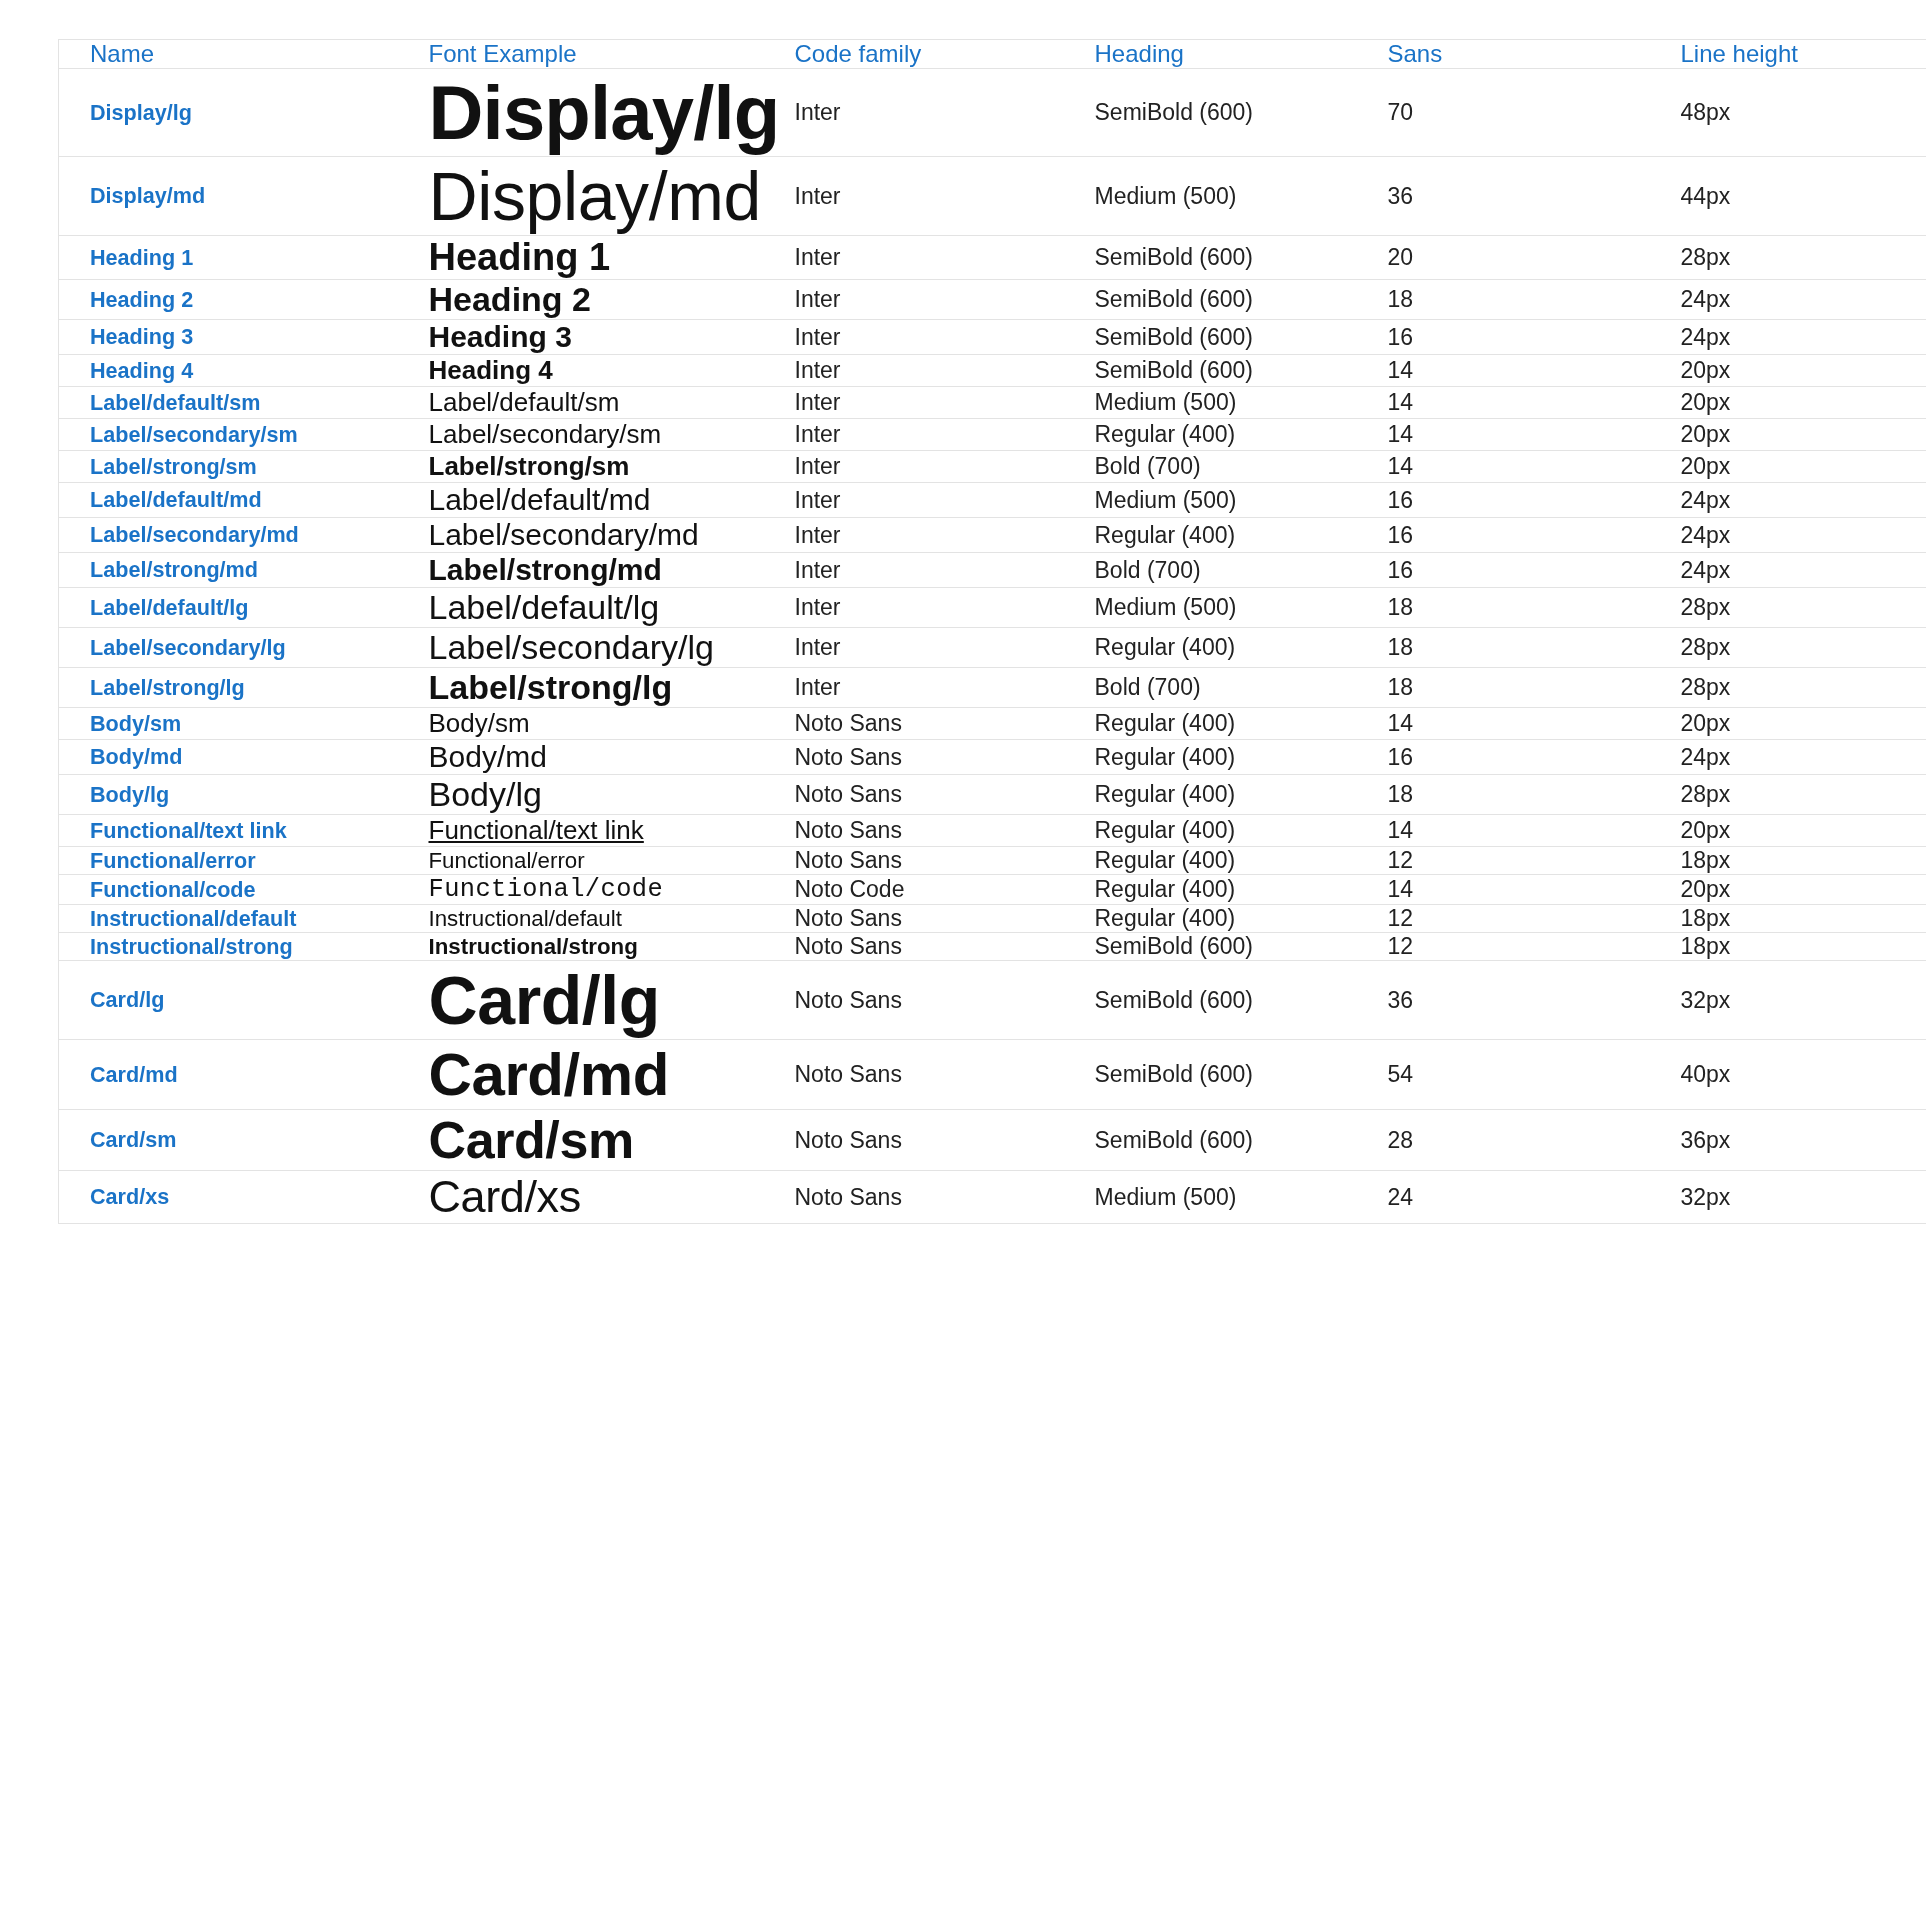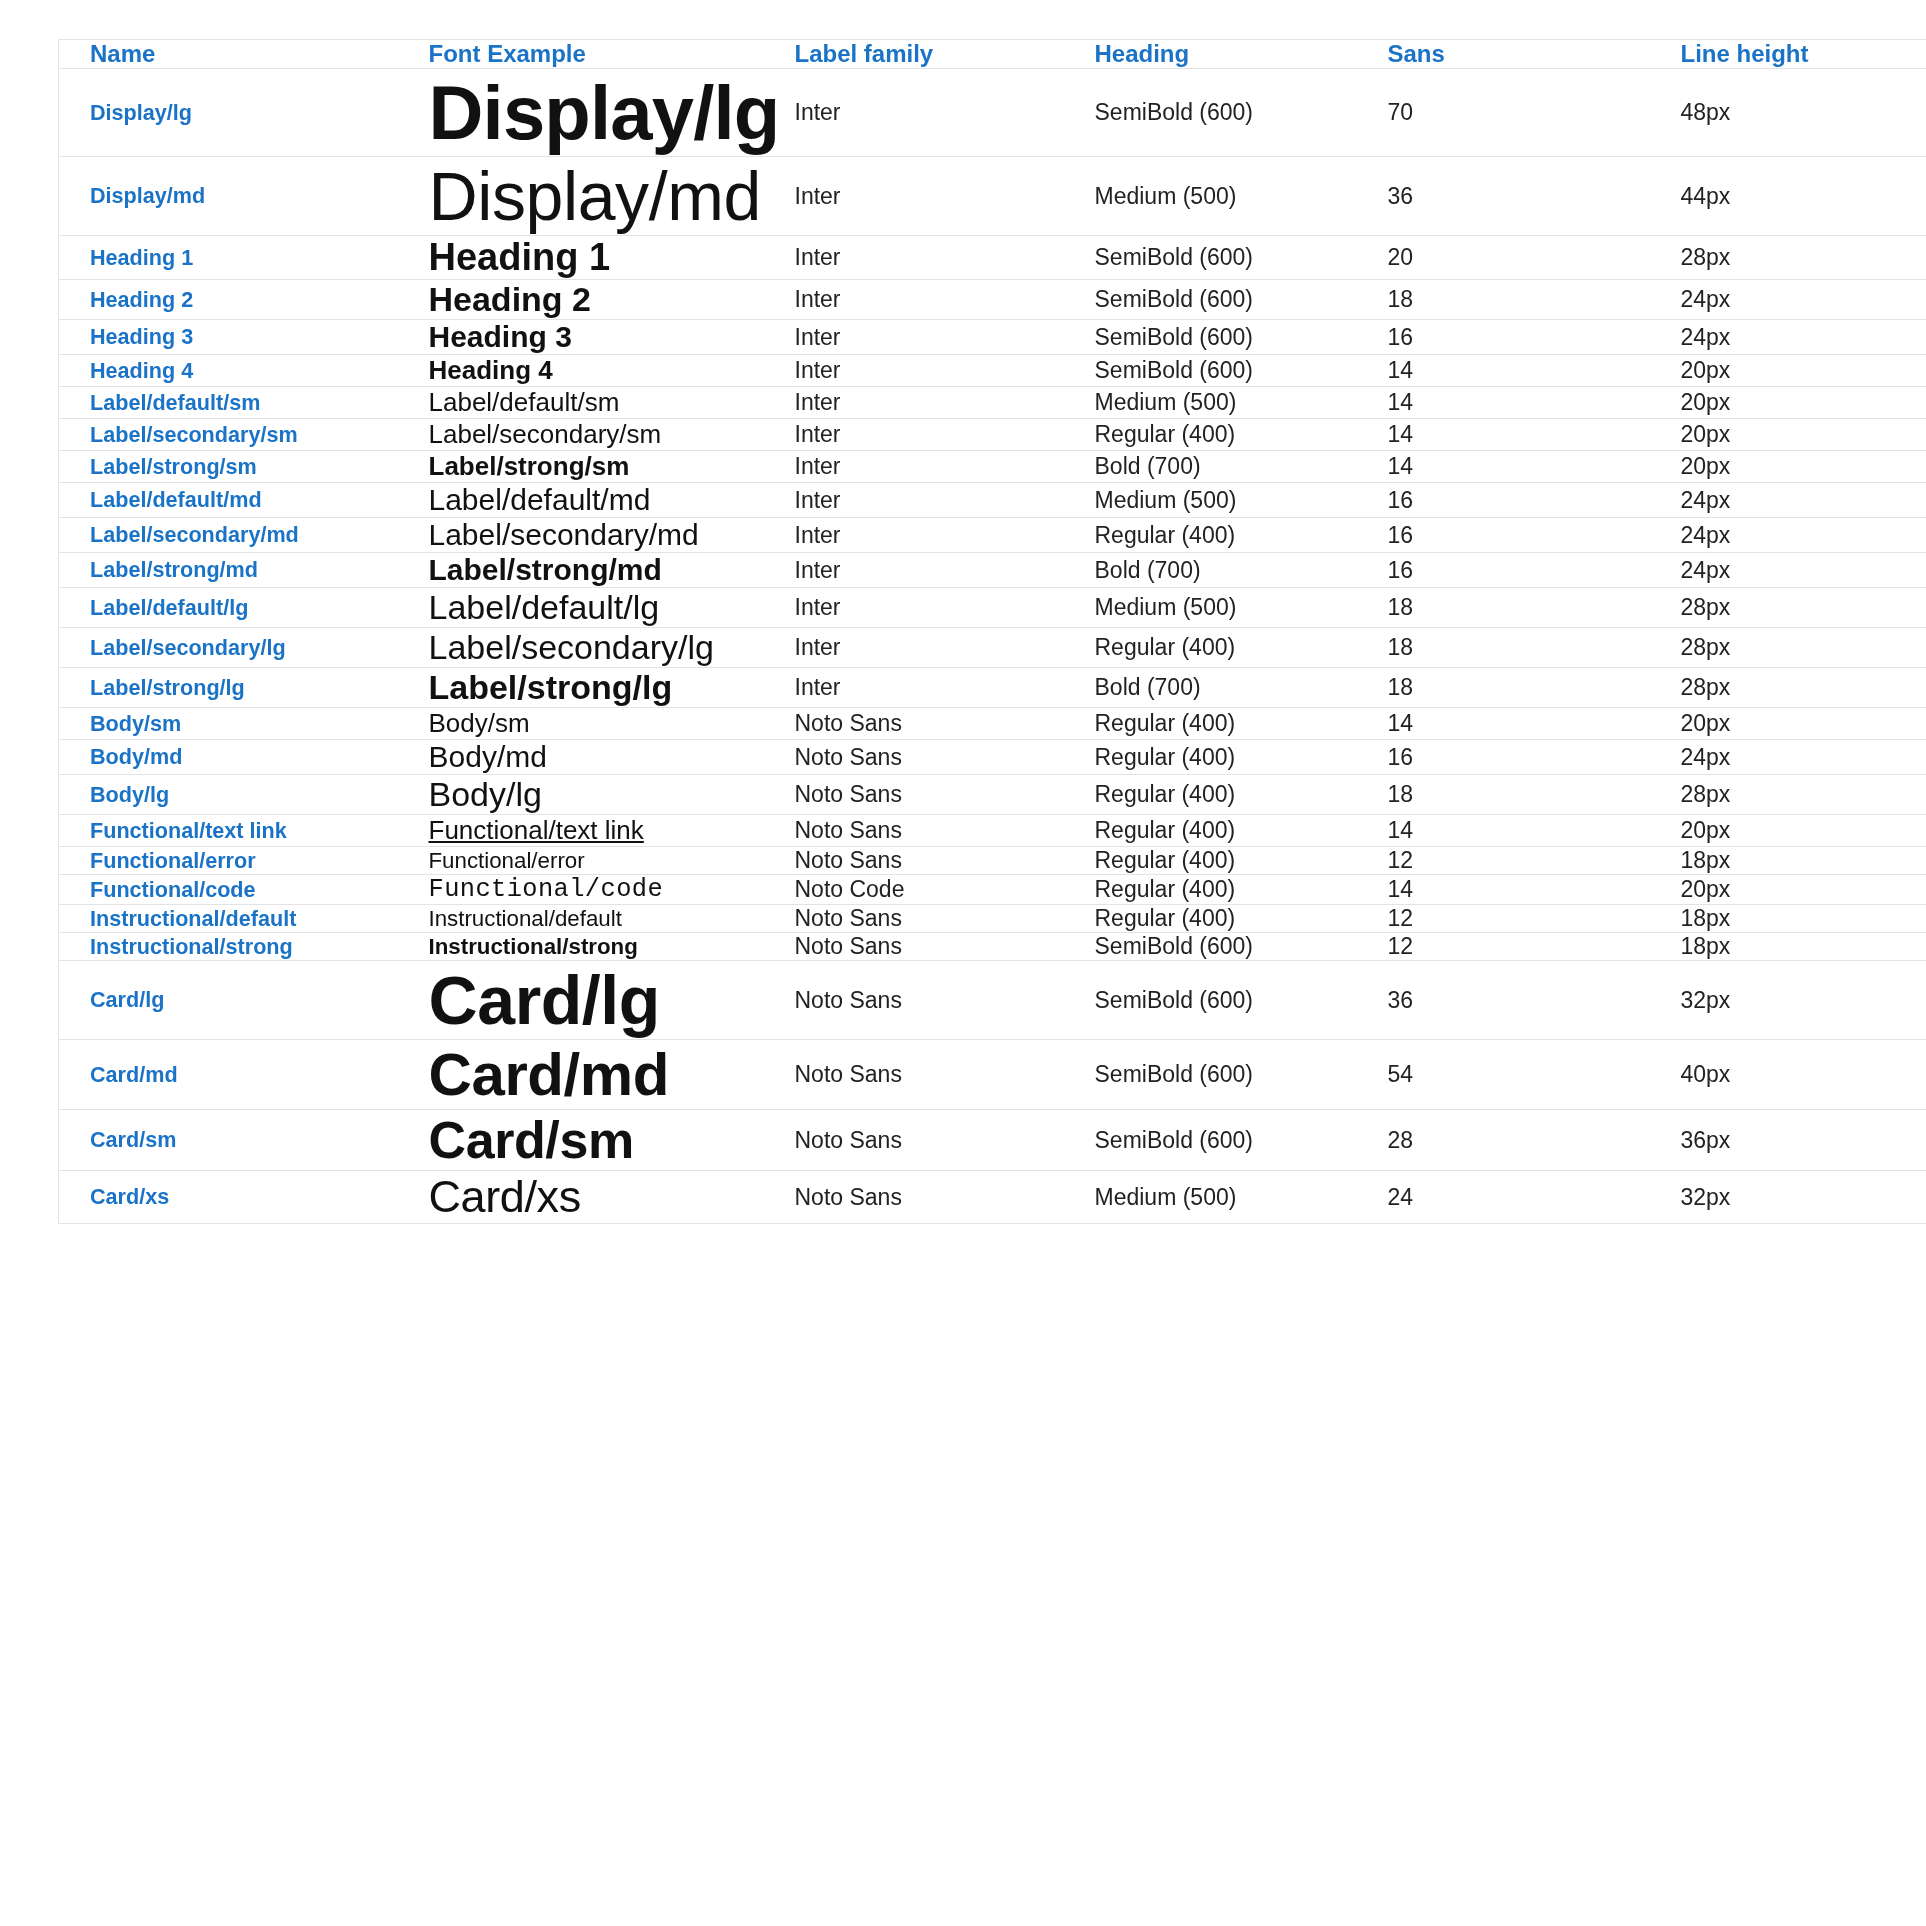--- a/index.html
+++ b/index.html
@@ -26,21 +26,21 @@
   }
   table.type-table th,
   table.type-table td {
     border-bottom: 1.9px solid #e3e3e3;
     vertical-align: middle;
     text-align: left;
     padding: 0 0 0 0;
   }
   thead th {
     color: #1a73c7;
-    font-weight: bold;
+    font-weight: normal;
     font-size: 24px;
     padding: 29px 0 29px 0;
   }
   
   col.c-name      { width: 339px; }
   col.c-example   { width: 366px; }
   col.c-family    { width: 300px; }
   col.c-weight    { width: 293px; }
   col.c-size      { width: 293px; }
   col.c-lineheight{ width: 280px; }
@@ -103,21 +103,21 @@
     </colgroup>
     <thead>
       <tr>
         <th>
             <div class="pad-name">Name</div>
           </th>
         <th>
             <div class="pad-l">Font Example</div>
           </th>
         <th>
-            <div class="pad-l">Label family</div>
+            <div class="pad-l">Code family</div>
           </th>
         <th>
             <div class="pad-l">Heading</div>
           </th>
         <th>
             <div class="pad-l">Sans</div>
           </th>
         <th>
             <div class="pad-l">Line height</div>
           </th>

